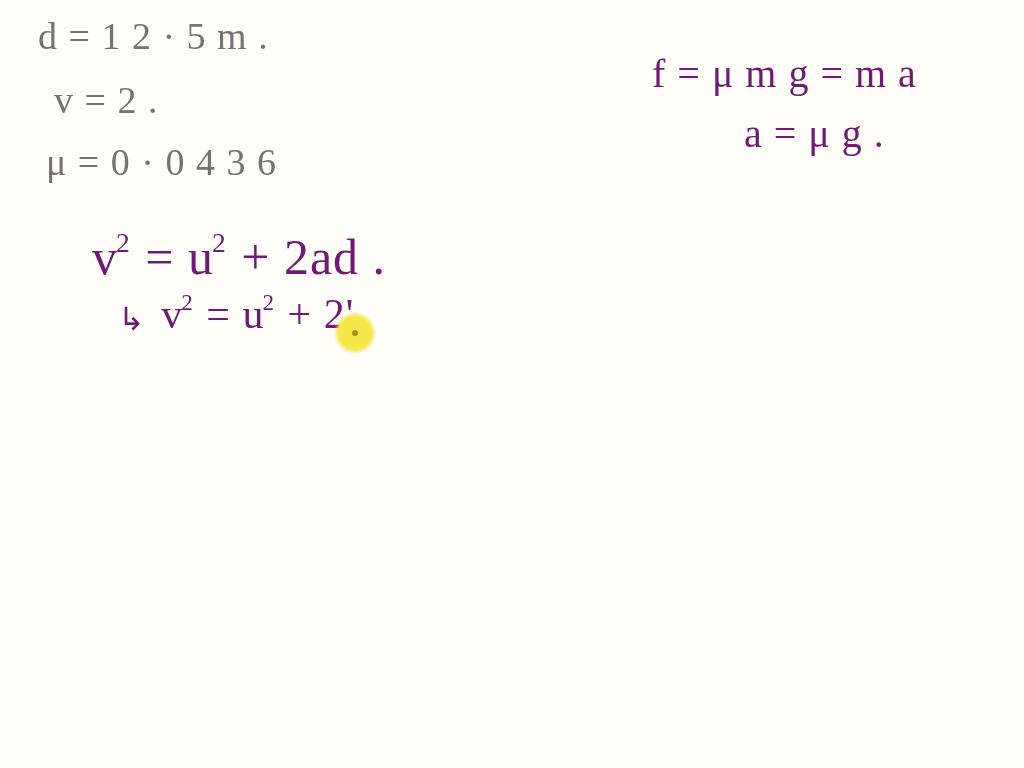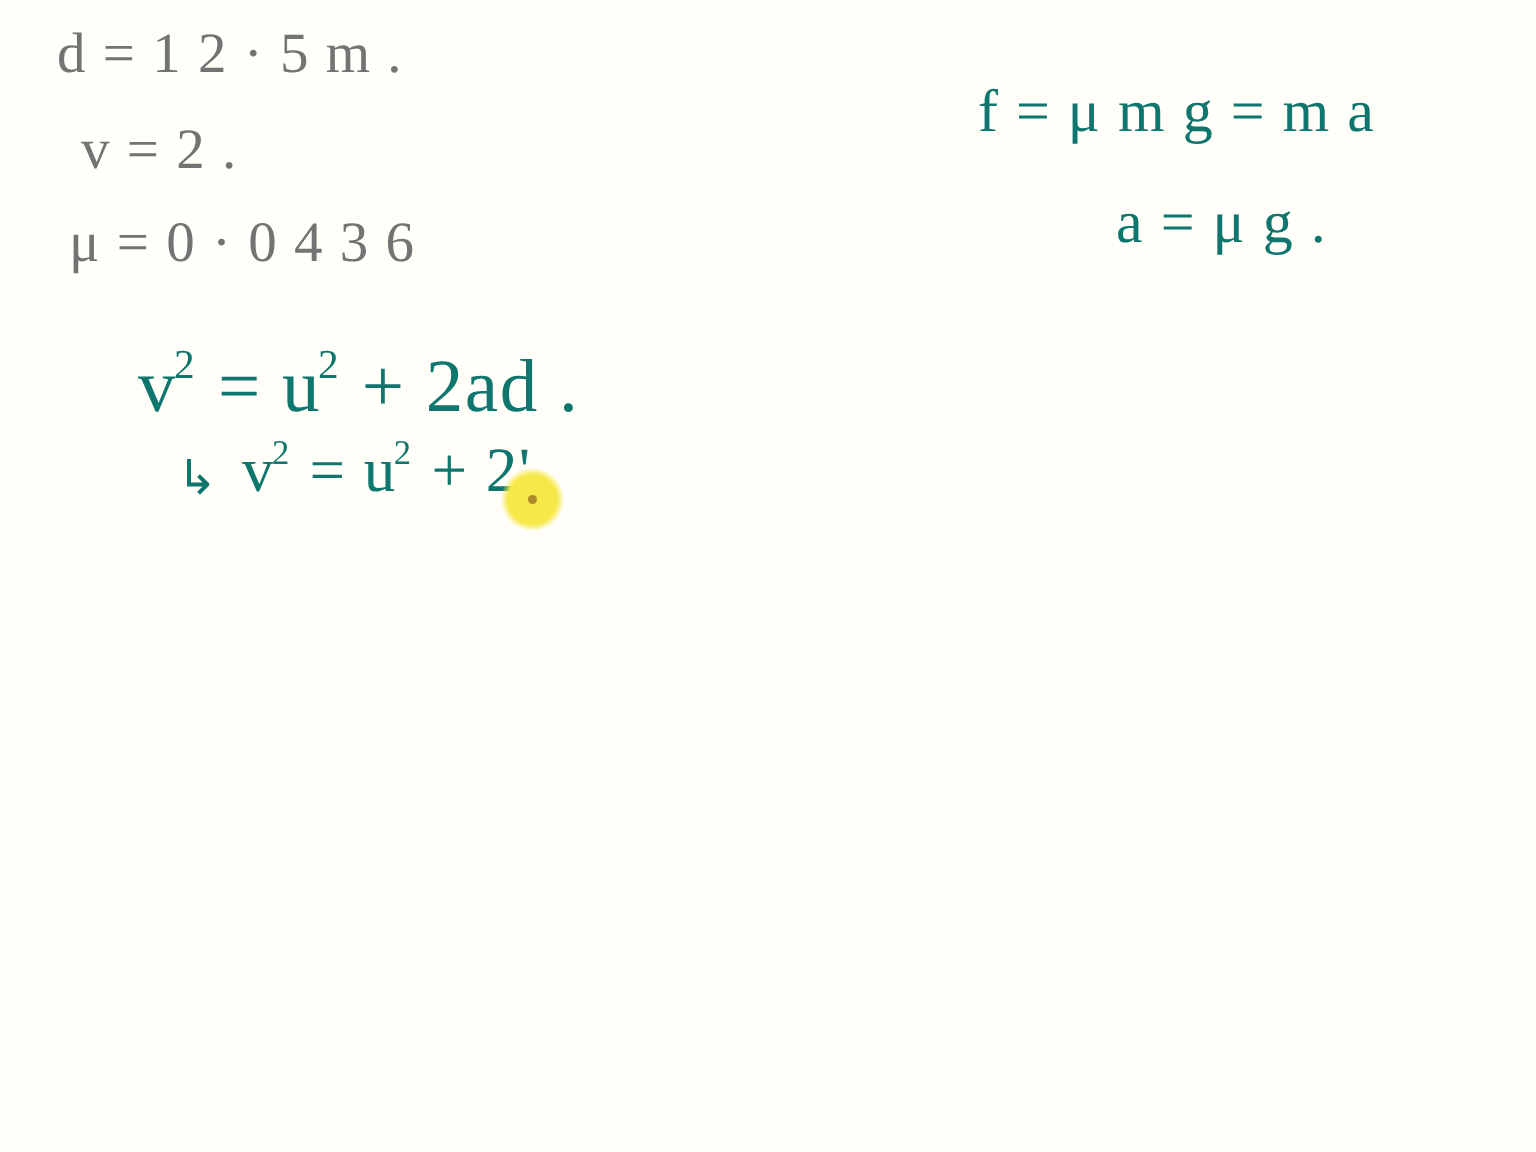--- a/index.html
+++ b/index.html
@@ -1,19 +1,19 @@
 <!DOCTYPE html>
 <html><head>
   <meta charset="utf-8">
   <style>
     * { margin: 0; padding: 0; box-sizing: border-box; }
     html, body { width: 1024px; height: 768px; background: #fffef9; overflow: hidden; position: relative; font-family: 'Comic Sans MS', 'Segoe Script', cursive; }
     .note { position: absolute; white-space: nowrap; }
     .black { color: #737373; }
-    .red { color: #0f766e; }
+    .red { color: #701a75; }
     .line { font-size: 38px; letter-spacing: 1px; }
     .sup { font-size: 0.55em; position: relative; top: -0.8em; margin-left: -2px; margin-right: 1px; }
     .cursor-dot {
       position: absolute;
       width: 42px; height: 42px;
       border-radius: 50%;
       background: radial-gradient(circle, #f7e84a 0%, #f7e84a 55%, rgba(247,232,74,0) 72%);
       display: flex; align-items: center; justify-content: center;
     }
     .cursor-dot::after {
@@ -25,21 +25,21 @@
     .arrow { font-family: Arial, sans-serif; font-size: 32px; margin-right: 4px; position: relative; top: 2px; }
   </style>
 </head>
 <body>
 
 <div class="note black line" style="left:38px; top:14px;">d = 1 2 · 5 m .</div>
 <div class="note black line" style="left:54px; top:78px;">v = 2  .</div>
 <div class="note black line" style="left:46px; top:140px;">μ =   0 · 0 4 3 6</div>
 
 <div class="note red line" style="left:652px; top:50px; font-size:40px;">f = μ m g = m a</div>
-<div class="note red line" style="left:744px; top:124px; font-size:40px;">a = μ g .</div>
+<div class="note red line" style="left:744px; top:110px; font-size:40px;">a = μ g .</div>
 
 <div class="note red line" style="left:92px; top:228px; font-size:50px;">
   <span>v</span><span class="sup">2</span>
   <span>= u</span><span class="sup">2</span>
   <span>+ 2ad .</span>
 </div>
 
 <div class="note red line" style="left:118px; top:290px; font-size:42px;">
   <span class="arrow">↳</span>
   <span>v</span><span class="sup">2</span>

